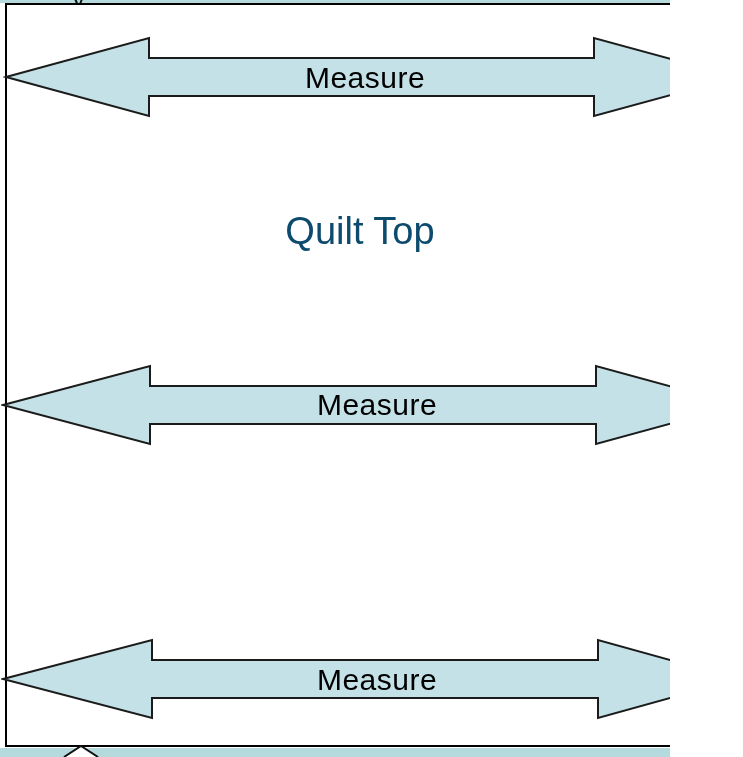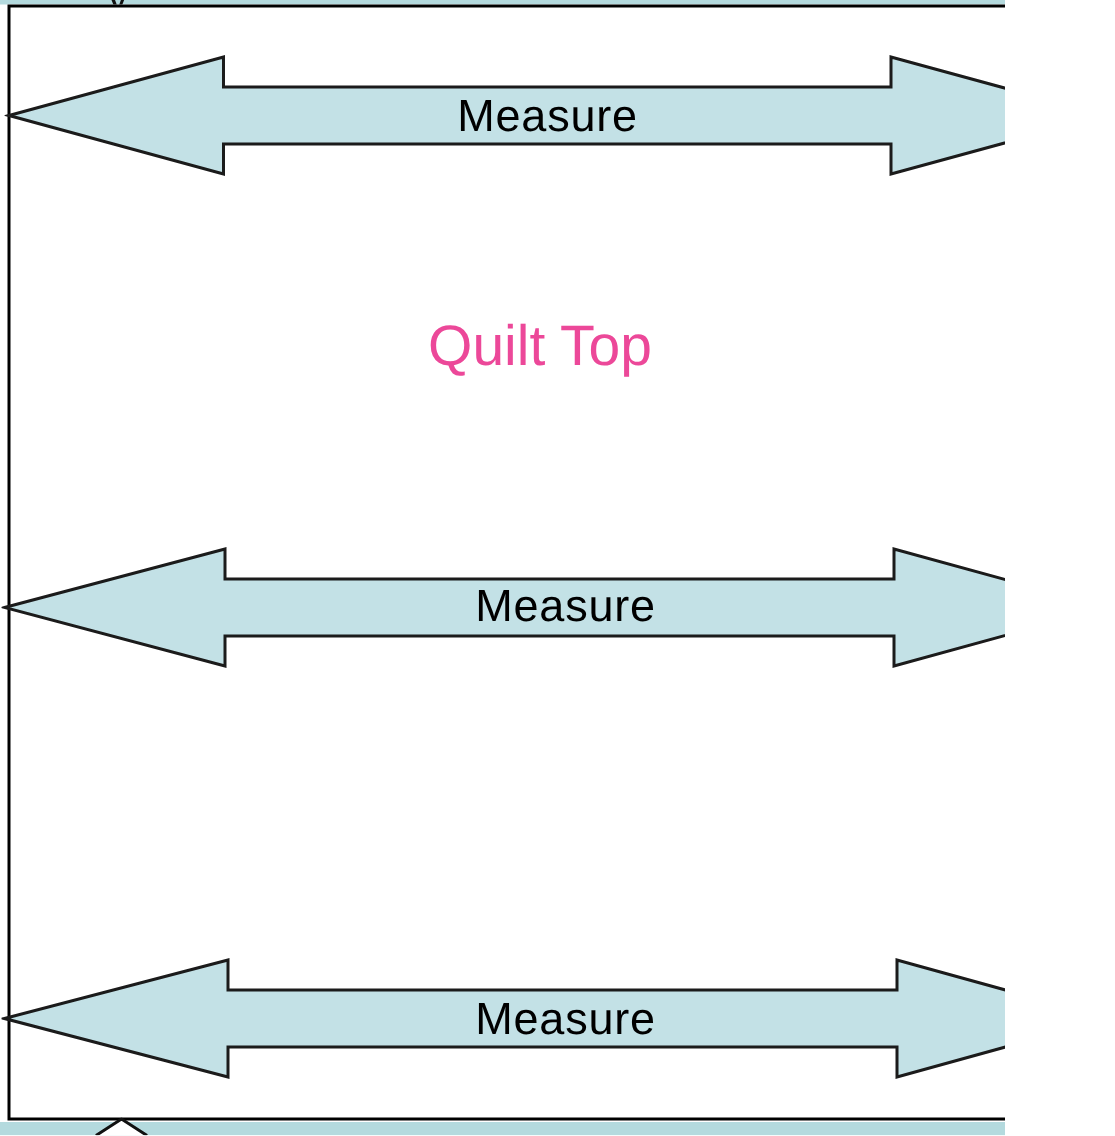--- a/index.html
+++ b/index.html
@@ -71,21 +71,21 @@
   .label-top    { left: 255px; top: 61px;  }
   .label-middle { left: 267px; top: 388px; }
   .label-bottom { left: 267px; top: 663px; }
   .quilt-top-label {
     position: absolute;
     left: 210px; top: 209px;
     width: 300px;
     text-align: center;
     font-size: 38px;
     line-height: 44px;
-    color: #ec4899;
+    color: #0c4a6e;
     white-space: nowrap;
   }
   
   .caret-fragment {
     position: absolute;
     left: 63px; top: 745px;
   }
 </style>
 </head>
 <body>

